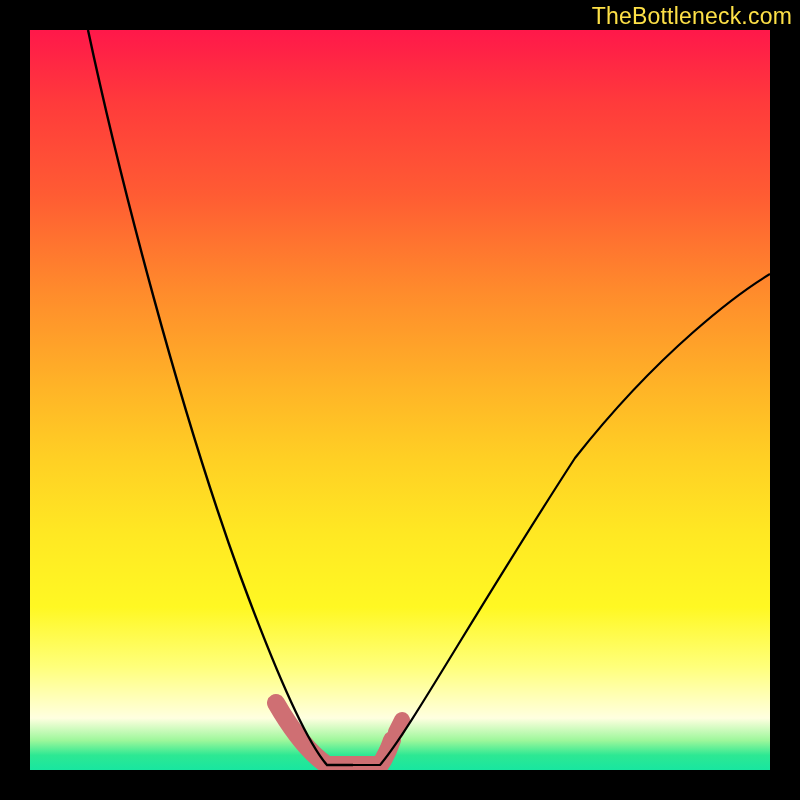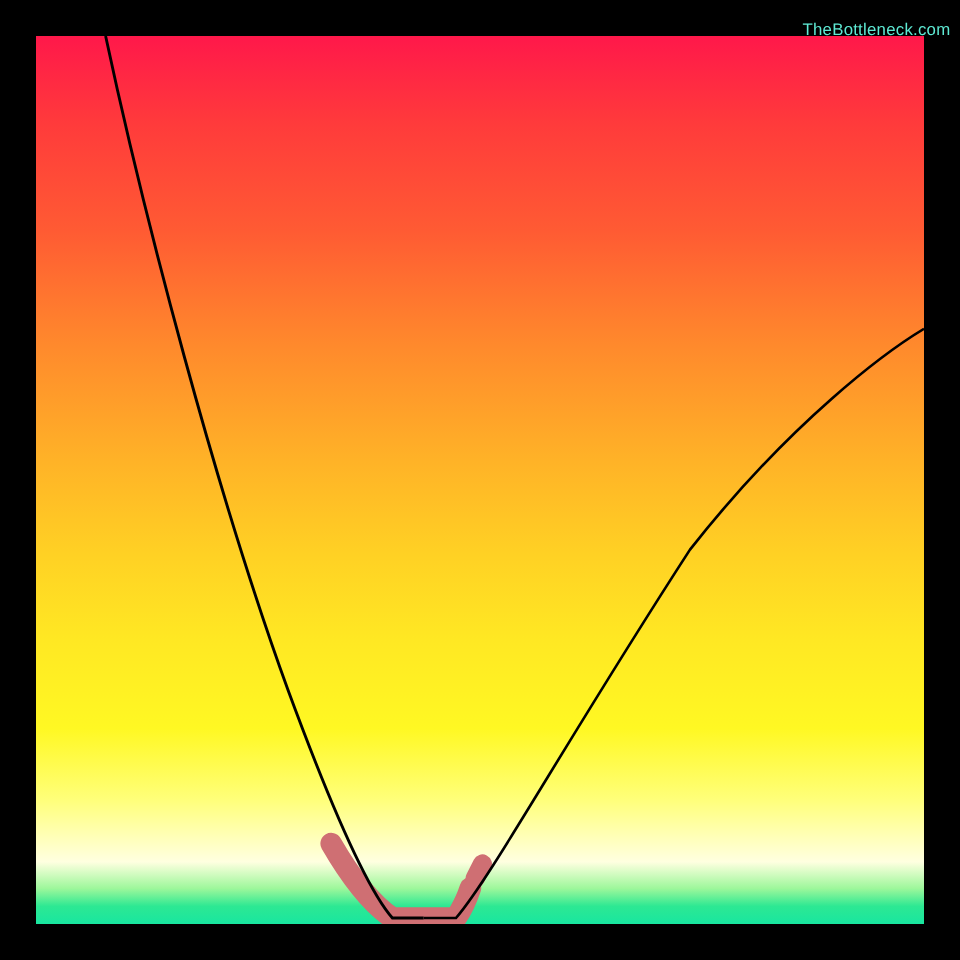--- a/index.html
+++ b/index.html
@@ -41,24 +41,24 @@
   }
   svg.curves {
     position: absolute;
     left: 0;
     top: 0;
     width: 740px;
     height: 740px;
   }
   .watermark {
     position: absolute;
-    top: 16px;
+    top: 3px;
     right: 8px;
-    color: #5eead4;
-    font-size: 14px;
+    color: #fde047;
+    font-size: 23px;
     letter-spacing: 0.2px;
     font-weight: 400;
   }
 </style>
 </head>
 <body>
 
 <div class="frame">
   <div class="plot-area">
     <svg class="curves" viewBox="0 0 740 740" preserveAspectRatio="none">

